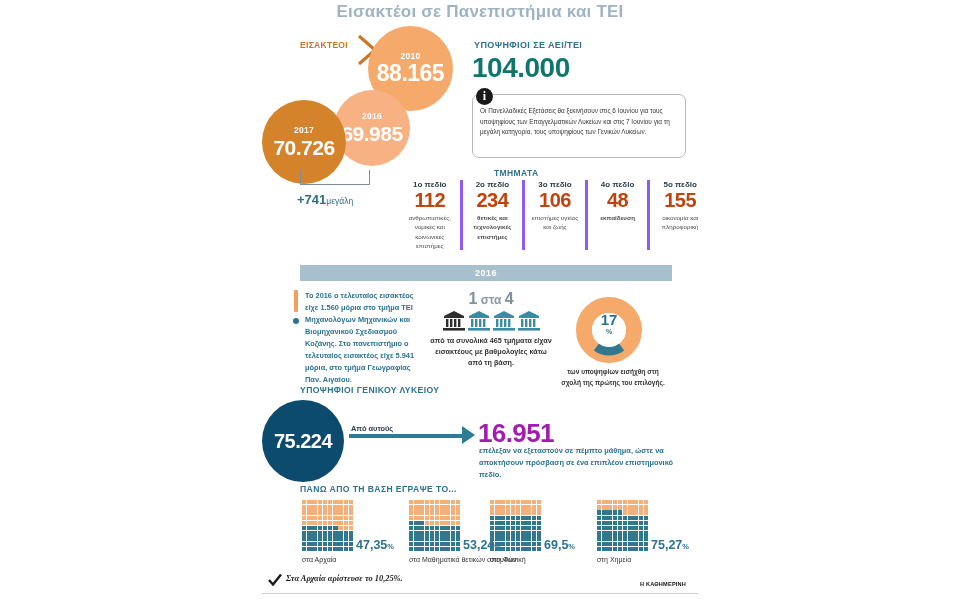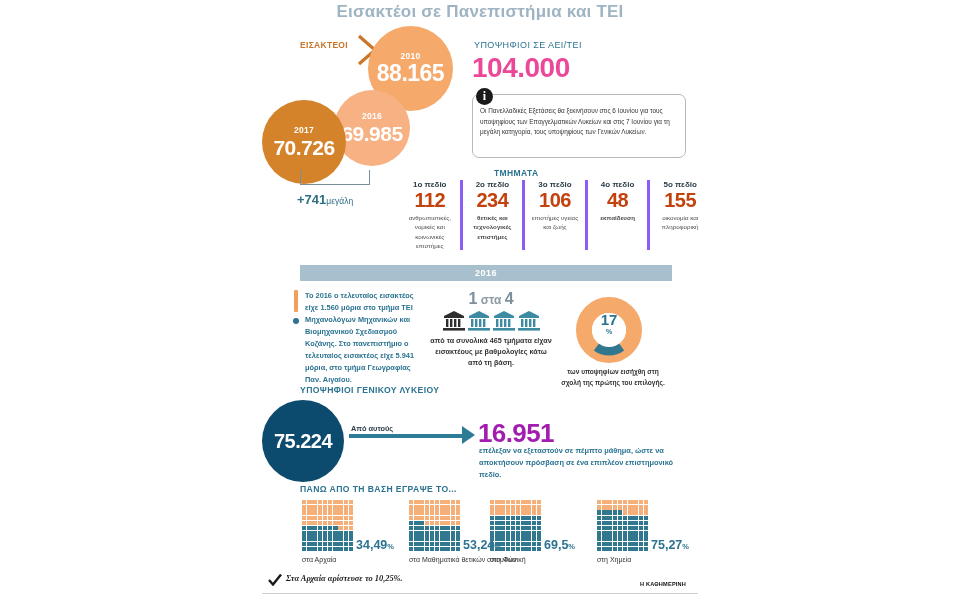--- a/index.html
+++ b/index.html
@@ -34,22 +34,22 @@
   .chevron{left:356px;top:33px;width:22px;height:34px;}
 
   
   .bracket{left:300px;top:170px;width:68px;height:14px;
     border-left:1.4px solid #7a8f9c;border-right:1.4px solid #7a8f9c;
     border-bottom:1.4px solid #7a8f9c;}
   .plus741{left:297px;top:192px;font-size:13px;font-weight:bold;color:#2e6f84;}
   .plus741 small{font-size:8.5px;font-weight:normal;}
 
   
-  .yps-lbl{left:474px;top:40px;font-size:9px;font-weight:normal;color:#2b7391;letter-spacing:.4px;}
-  .yps-val{left:472px;top:52px;font-size:28px;font-weight:bold;color:#ec4899;letter-spacing:-.5px;}
+  .yps-lbl{left:474px;top:40px;font-size:9px;font-weight:bold;color:#2b7391;letter-spacing:.4px;}
+  .yps-val{left:472px;top:52px;font-size:28px;font-weight:bold;color:#0f766e;letter-spacing:-.5px;}
 
   .info-box{left:472px;top:94px;width:212px;height:62px;
     border:1px solid #b9b9b9;border-radius:7px;background:#fff;}
   .info-badge{left:476px;top:88px;width:17px;height:17px;border-radius:50%;
     background:#1a1a1a;color:#fff;font-size:12px;font-weight:bold;
     display:flex;align-items:center;justify-content:center;font-family:"Liberation Serif",serif;}
   .info-text{left:480px;top:106px;width:198px;font-size:6.4px;line-height:1.65;color:#333;}
 
   
   .tm-title{left:494px;top:168px;font-size:8.5px;font-weight:bold;color:#2b7391;letter-spacing:.4px;}
@@ -355,21 +355,21 @@
         <div class="dot t"></div>
         <div class="dot t"></div>
         <div class="dot t"></div>
         <div class="dot t"></div>
         <div class="dot t"></div>
         <div class="dot t"></div>
         <div class="dot t"></div>
         <div class="dot t"></div>
         <div class="dot t"></div>
       </div>
-    <div class="pct"><span>34,49</span><small>%</small></div>
+    <div class="pct"><span>47,35</span><small>%</small></div>
     <div class="glabel">στα Αρχαία</div>
   </div>
 
   <div class="abs grid-item gi2">
     <div class="dotgrid">
         <div class="dot o"></div>
         <div class="dot o"></div>
         <div class="dot o"></div>
         <div class="dot o"></div>
         <div class="dot o"></div>

